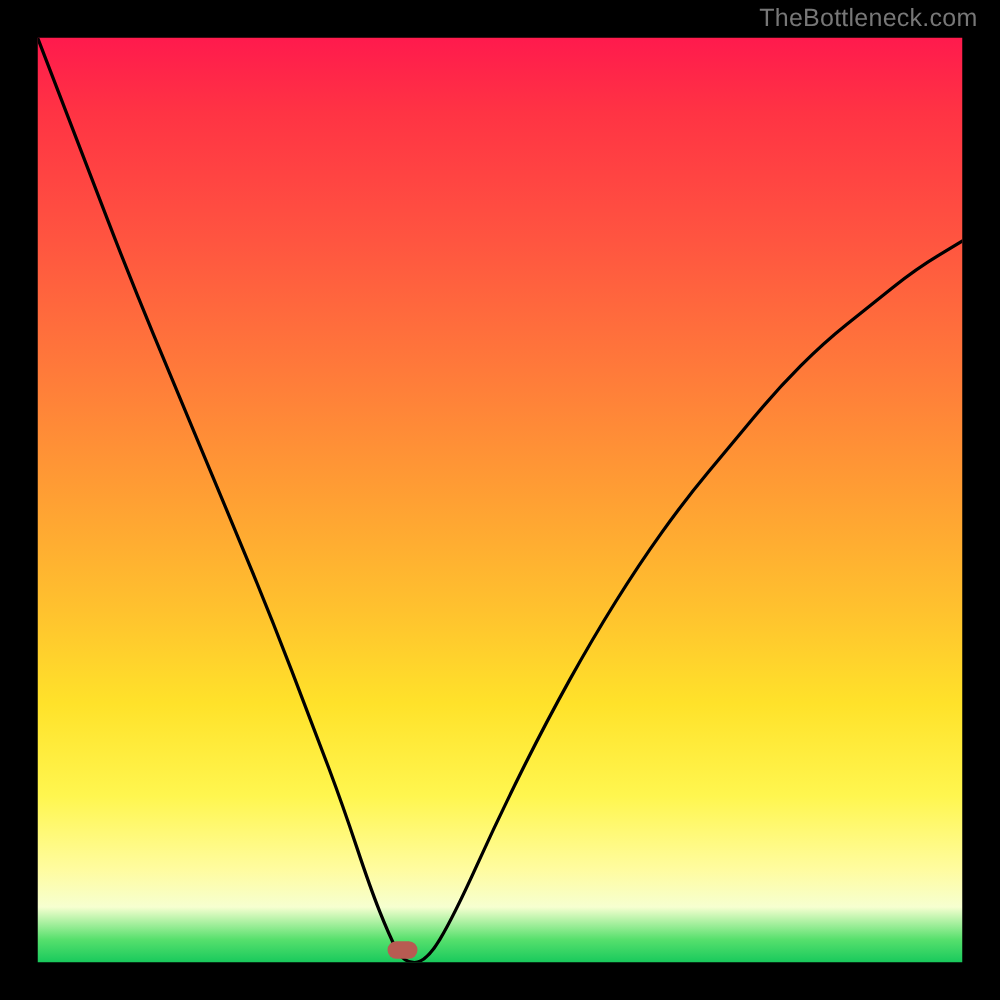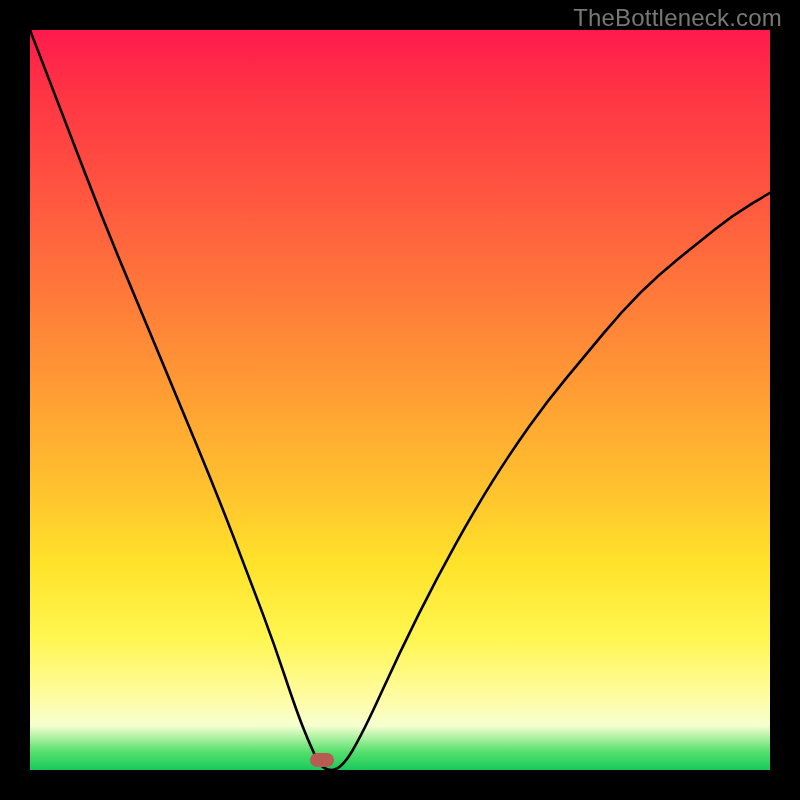--- a/index.html
+++ b/index.html
@@ -15,21 +15,21 @@
     position: relative;
     width: 800px;
     height: 800px;
     background: #000;
   }
   .watermark {
     position: absolute;
     top: 4px;
     right: 18px;
     color: #777;
-    font-size: 24px;
+    font-size: 20px;
     font-weight: 500;
     letter-spacing: 0.2px;
     z-index: 10;
   }
   .plot-area {
     position: absolute;
     left: 30px;
     top: 30px;
     width: 740px;
     height: 740px;

